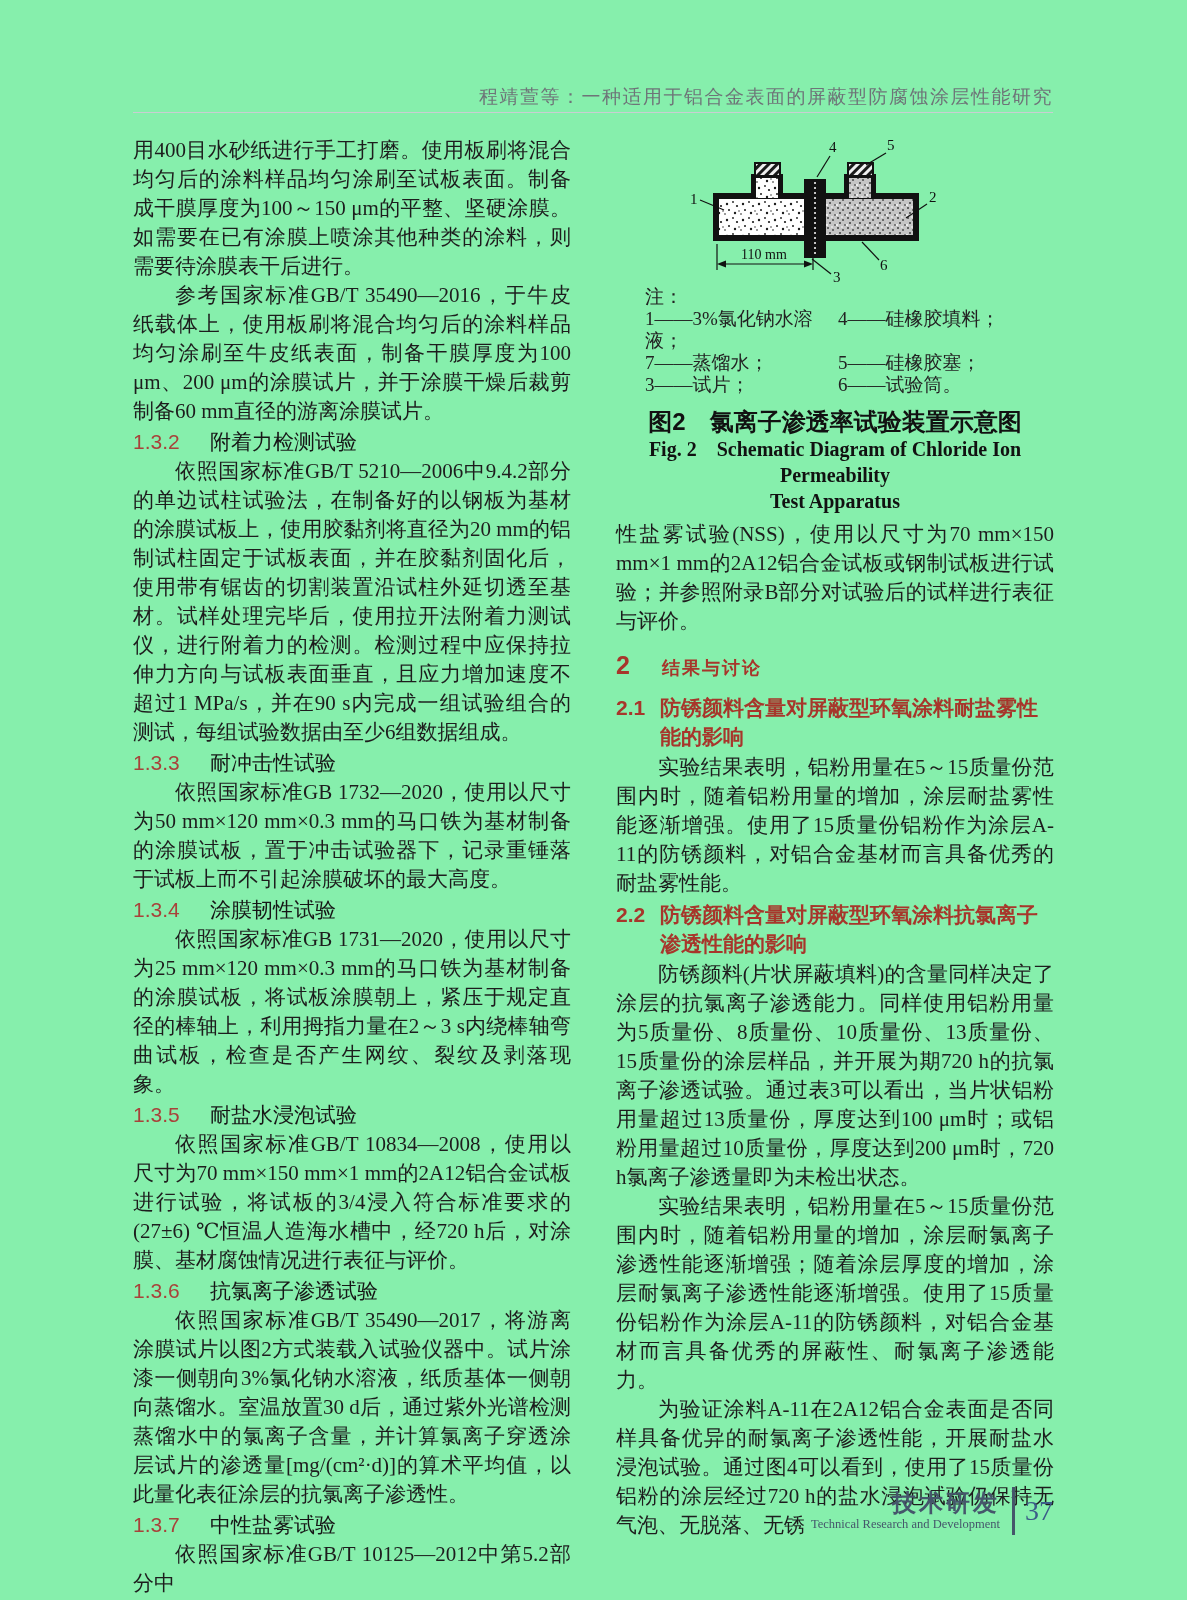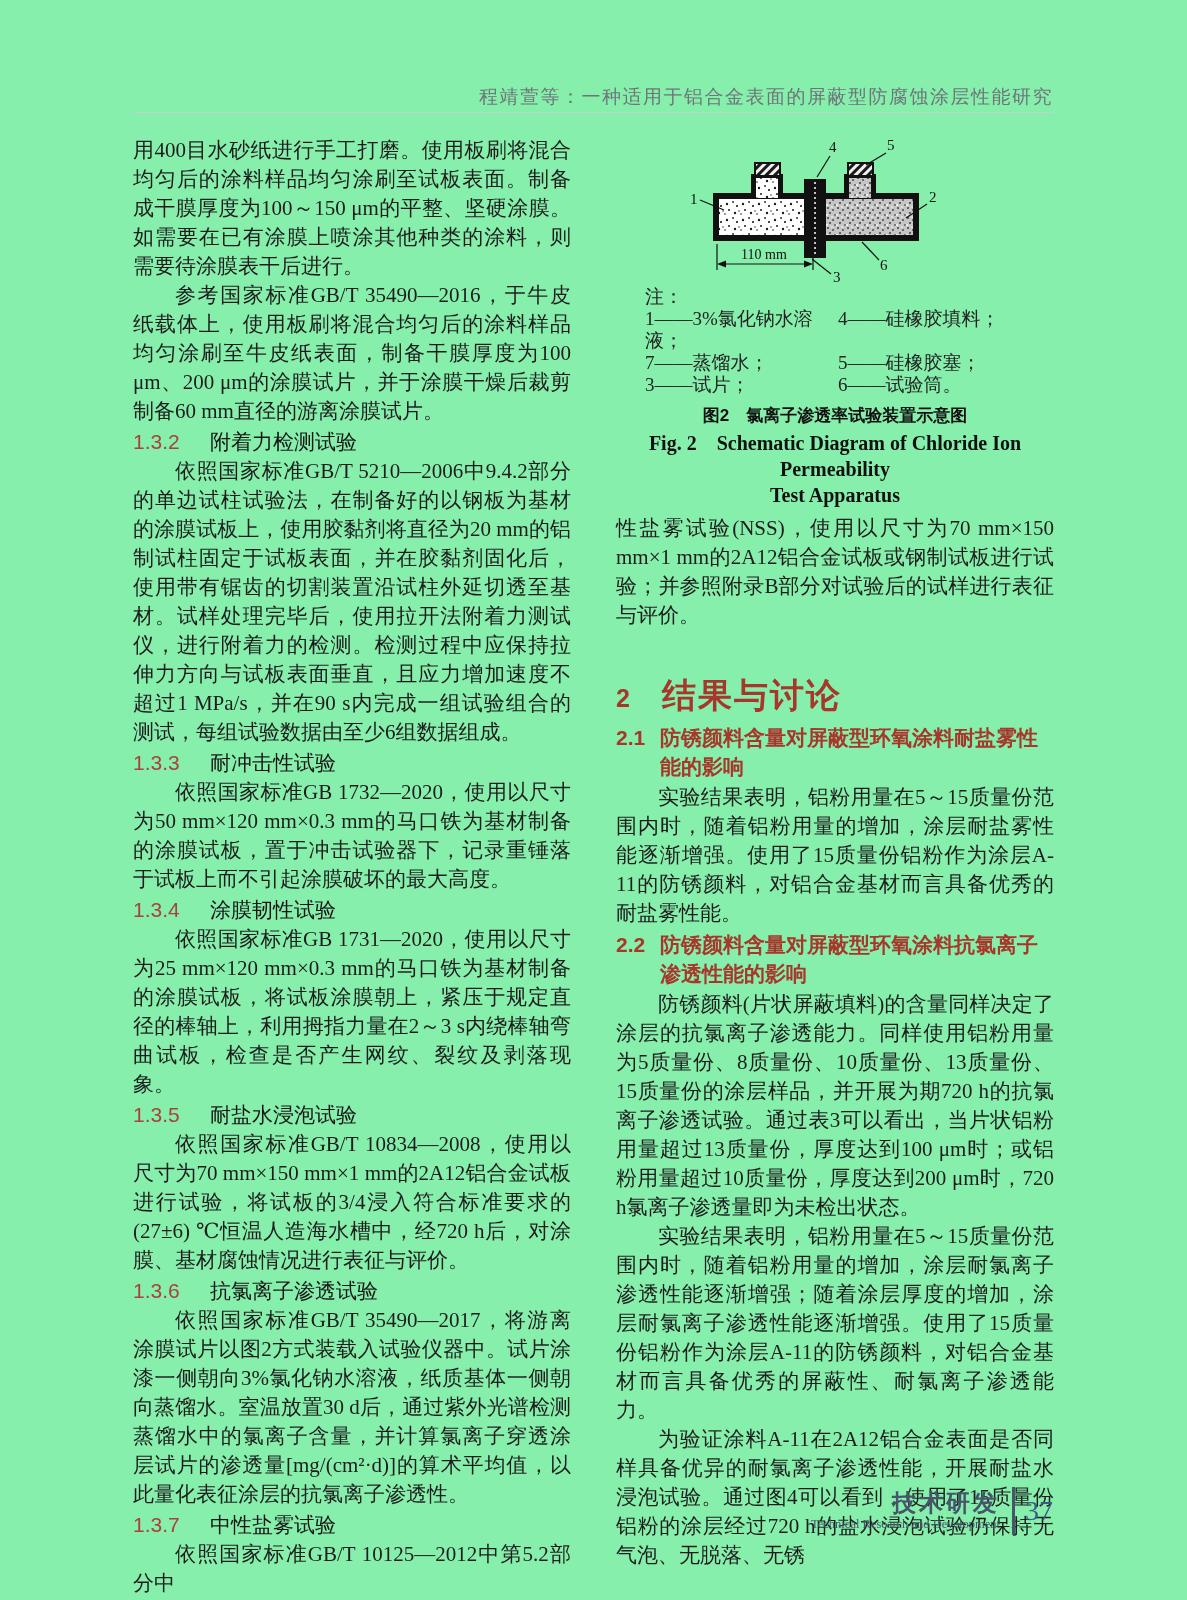--- a/index.html
+++ b/index.html
@@ -12,31 +12,31 @@
   .col-left{left:133px;}
   .col-right{left:616px;}
   p.body{margin:0;}
   .indent{text-indent:2em;}
   .h3{display:flex;font-size:21px;line-height:31px;font-family:"Liberation Sans","DejaVu Sans",sans-serif;}
   .h3-num{color:#a8423a;width:77px;flex:none;}
   .h3-title{color:#161616;}
   .h2{display:flex;align-items:baseline;margin:15px 0 10px;color:#a7362b;font-weight:bold;
       font-family:"Liberation Sans","DejaVu Sans",sans-serif;}
   .h2-num{font-size:25px;width:46px;flex:none;}
-  .h2-title{font-size:34px;letter-spacing:2px;margin-top:36px;}
+  .h2-title{font-size:18px;letter-spacing:2px;}
   .h21{display:flex;color:#a7362b;font-weight:bold;font-size:21px;line-height:29px;margin:2px 0;
       font-family:"Liberation Sans","DejaVu Sans",sans-serif;text-align:left;}
   .h21-num{width:44px;flex:none;}
   .fig-wrap{margin:0 0 6px;}
   svg.apparatus{display:block;margin-left:60px;}
   .fig-notes{margin-left:29px;font-size:19px;line-height:22px;color:#222;text-align:left;}
   .legend-row{display:flex;}
   .legend-c1{width:193px;flex:none;}
   .fig-cap-cn{text-align:center;font-family:"Liberation Sans","DejaVu Sans",sans-serif;font-weight:bold;
-      font-size:17px;line-height:28px;margin-top:6px;color:#111;}
+      font-size:24px;line-height:28px;margin-top:12px;color:#111;}
   .fig-cap-en{text-align:center;font-weight:bold;font-size:20px;line-height:26px;color:#111;}
   .footer{position:absolute;top:1487px;right:134px;display:flex;align-items:center;}
   .footer-text{text-align:right;color:#45566b;}
   .footer-cn{font-family:"Liberation Sans","DejaVu Sans",sans-serif;font-weight:bold;font-size:24px;
       letter-spacing:3px;line-height:26px;}
   .footer-en{font-size:12.5px;line-height:17px;}
   .footer-bar{width:3px;height:48px;background:#45566b;margin:0 10px 0 12px;}
   .footer-page{font-size:28px;color:#3b5c88;}
 </style>
 </head>

